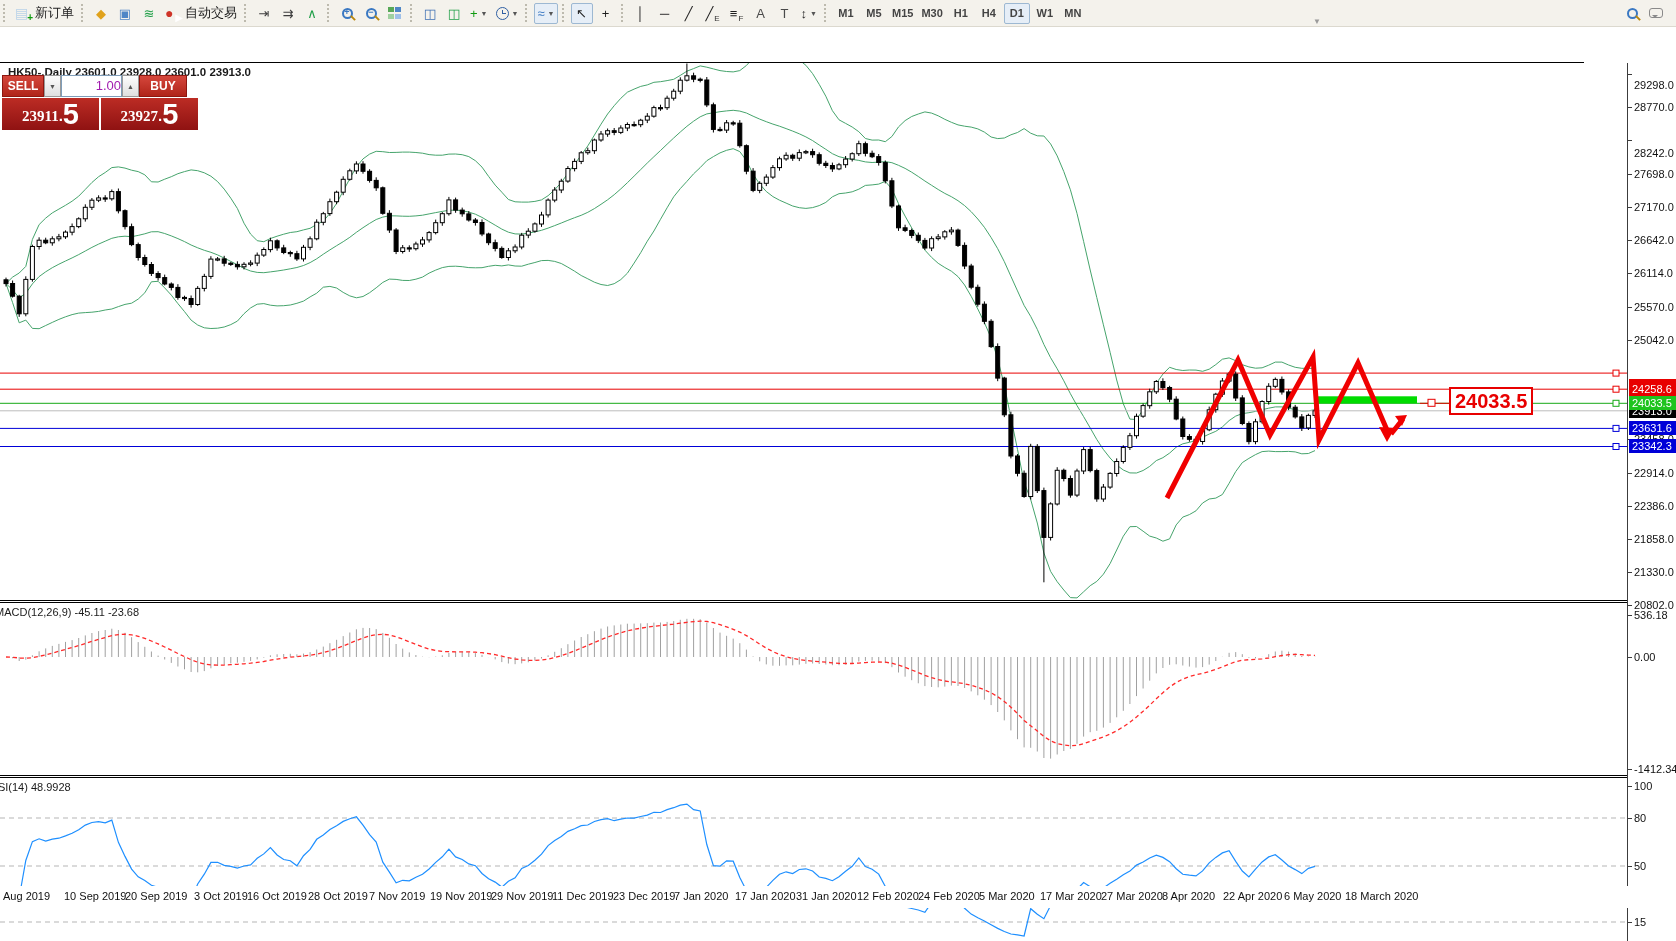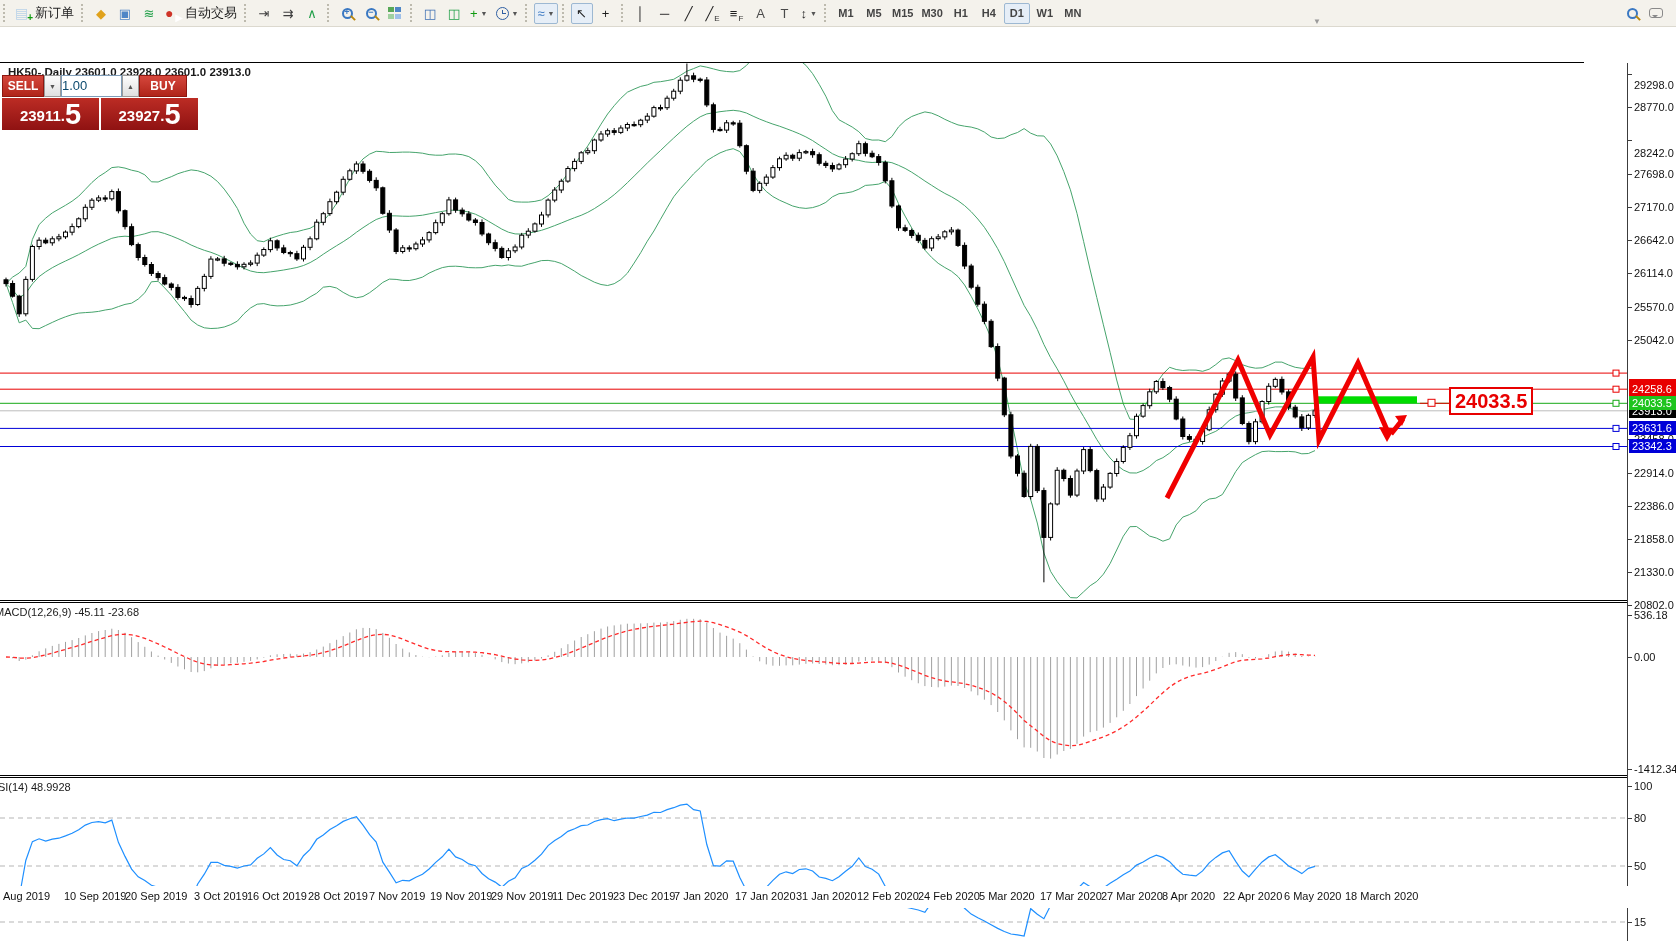--- a/index.html
+++ b/index.html
@@ -58,26 +58,26 @@
   
   #qp { position:absolute; left:2px; top:12px; width:199px; }
   #qp-row1 { display:flex; height:22px; }
   .qp-btn { width:42px; height:22px; color:#fff; font-size:12px; font-weight:bold;
     display:flex; align-items:center; justify-content:center;
     background:linear-gradient(#d5473c,#b02419); border:1px solid #8d1710; }
   #qp-buy { width:48px; }
   .spin { width:17px; height:22px; background:linear-gradient(#fdfdfd,#dfdfdf); border:1px solid #9a9a9a;
     font-size:7px; color:#555; display:flex; align-items:center; justify-content:center; }
   #qp-vol { width:61px; height:22px; border:1px solid #7f9db9; background:#fff; font-size:13px;
-    text-align:left; line-height:20px; color:#0c4a6e; }
+    text-align:right; line-height:20px; color:#a21caf; }
   #qp-row2 { display:flex; margin-top:1px; }
   .qp-price { width:97px; height:32px; color:#fff; display:flex; align-items:flex-end; justify-content:center;
     background:linear-gradient(#bc2c24,#8f1212); padding-bottom:1px; }
   .qp-price + .qp-price { margin-left:2px; }
-  .qp-main { font-size:15px; font-weight:bold; line-height:26px; }
+  .qp-main { font-size:15px; font-weight:bold; line-height:26px;font-family:Liberation Serif, serif; }
   .qp-dot  { font-size:15px; font-weight:bold; line-height:26px; }
   .qp-big  { font-size:29px; font-weight:bold; line-height:29px; }
 
   
   #headline { position:absolute; left:1441px; top:274px; font-size:30px; font-weight:bold;
     letter-spacing:3px; color:#00cc00; text-shadow:2px 2px 0 #000; white-space:nowrap; }
   #price-tag { position:absolute; left:1449px; top:324px; border:2px solid #e80000; background:#fff;
     color:#e80000; font-size:20px; font-weight:bold; padding:0 4px; line-height:24px; }
 
   

